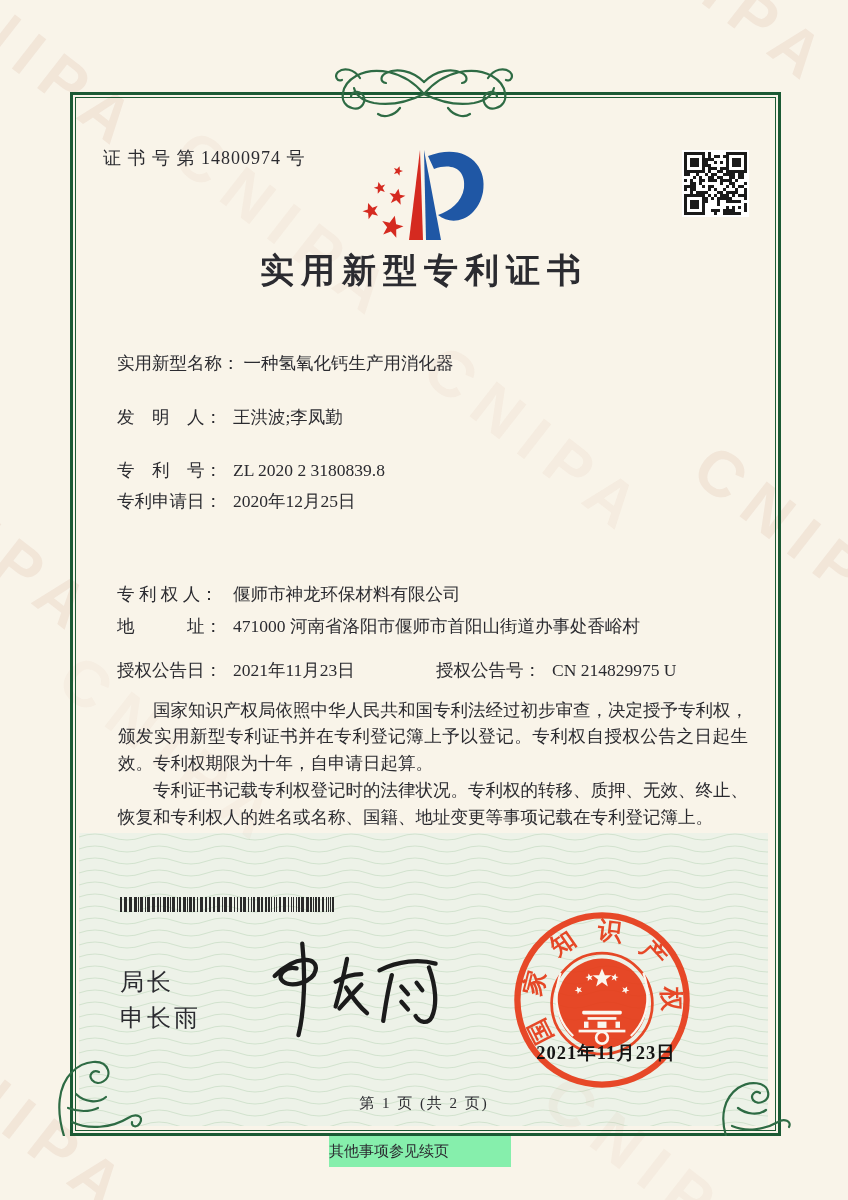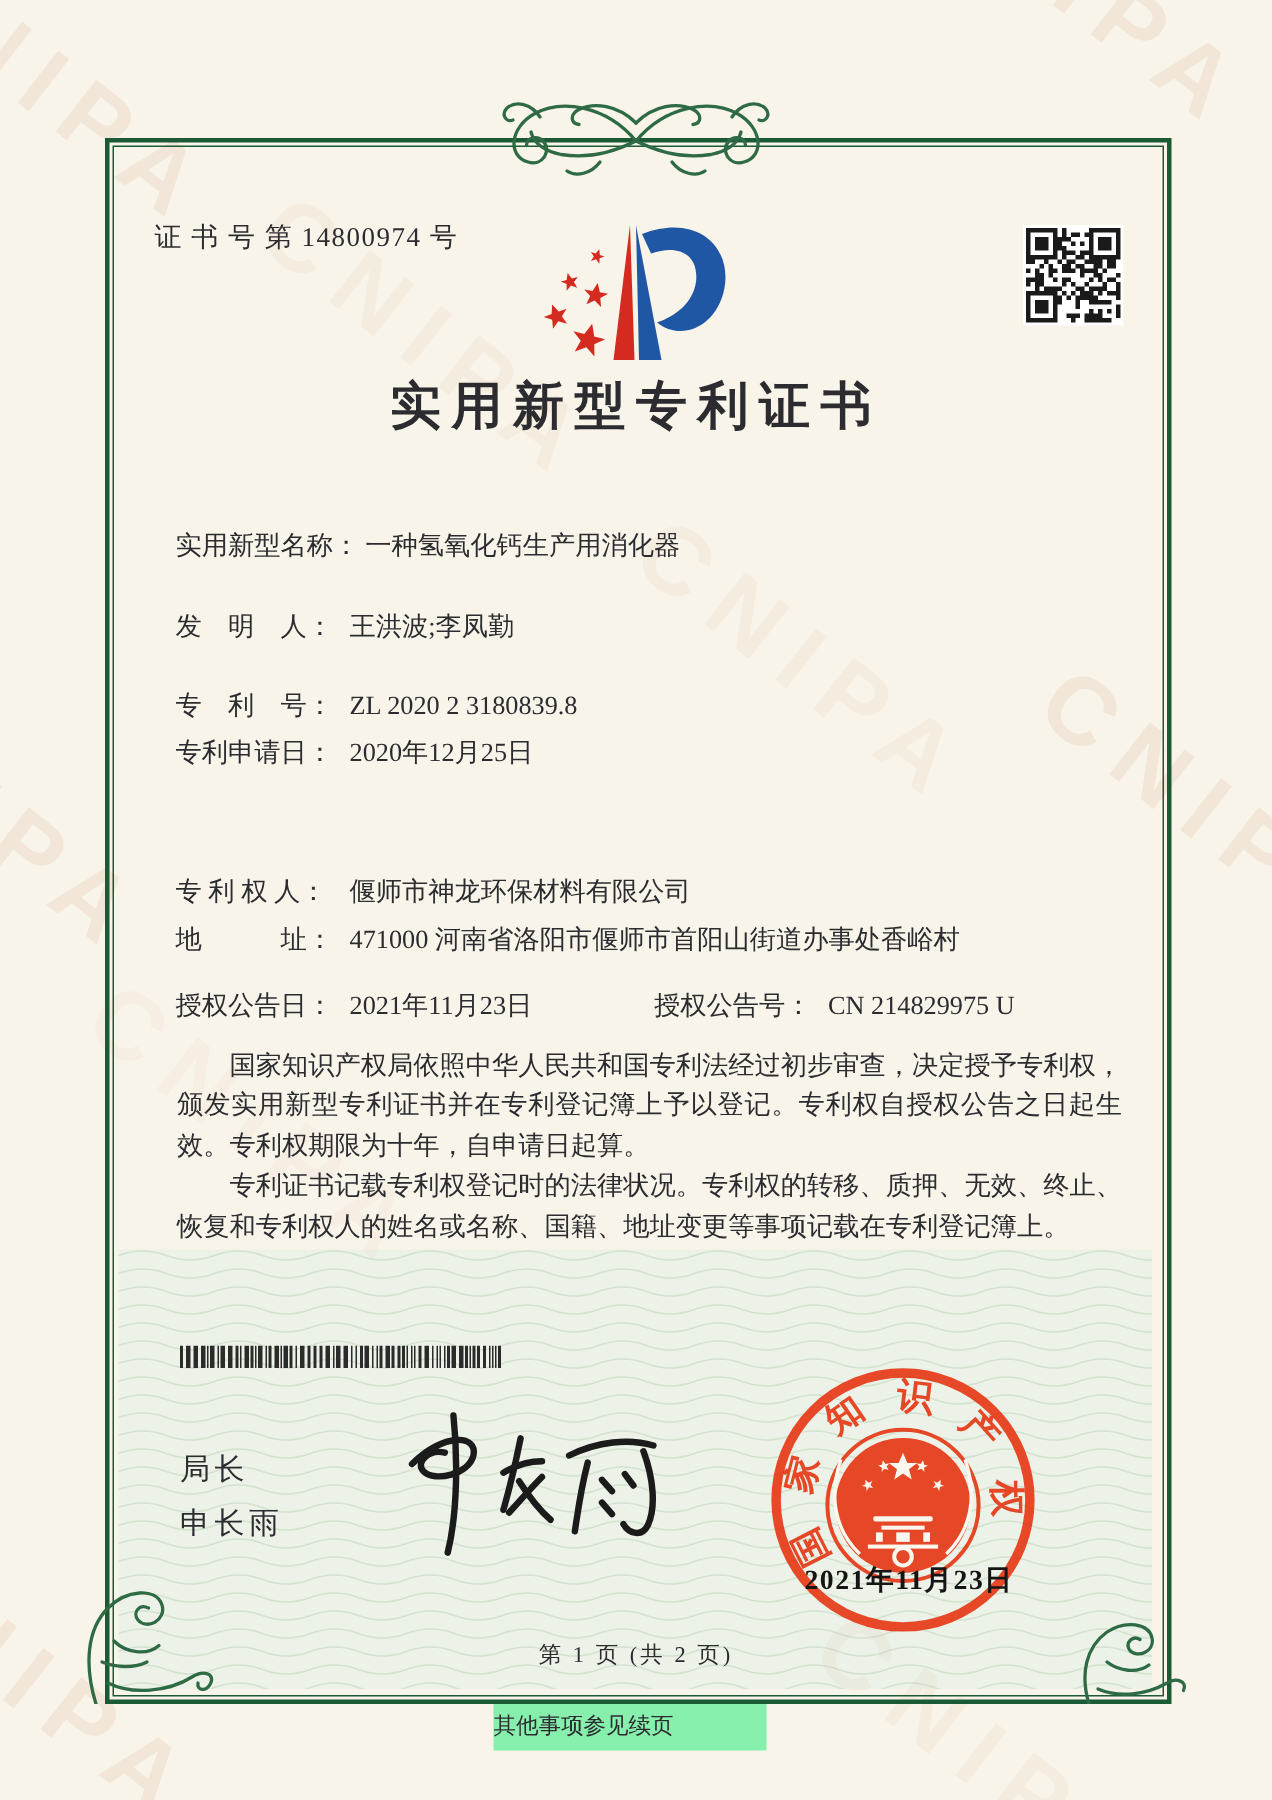--- a/index.html
+++ b/index.html
@@ -42,21 +42,21 @@
   .row{position:absolute; left:117px; font-size:17.5px; white-space:nowrap;}
   .row .lbl{display:inline-block; min-width:112px;}
   .row .val{margin-left:4px;}
   .row .pair2{position:absolute; left:319px; top:0; white-space:nowrap;}
   .paras{
     position:absolute; left:117px; top:696px; width:632px;
     font-size:17.5px; line-height:26.4px; text-align:justify;
   }
   .paras p{margin:1px; text-indent:2em;}
   .barcode{position:absolute; left:120px; top:897px;}
-  .officer{position:absolute; left:120px; font-size:20px; letter-spacing:3px;}
+  .officer{position:absolute; left:120px; font-size:24px; letter-spacing:3px;}
   .sig{position:absolute; left:248px; top:928px;}
   .seal{position:absolute; left:512px; top:910px;}
   .seal-date{
     position:absolute; left:528px; top:1040px; width:156px; text-align:center;
     font-size:18.5px; font-weight:600; color:#151515; letter-spacing:1px; z-index:4;
   }
   .page-ind{
     position:absolute; left:0; top:1094px; width:100%; text-align:center;
     font-size:15px; letter-spacing:2px;
   }

